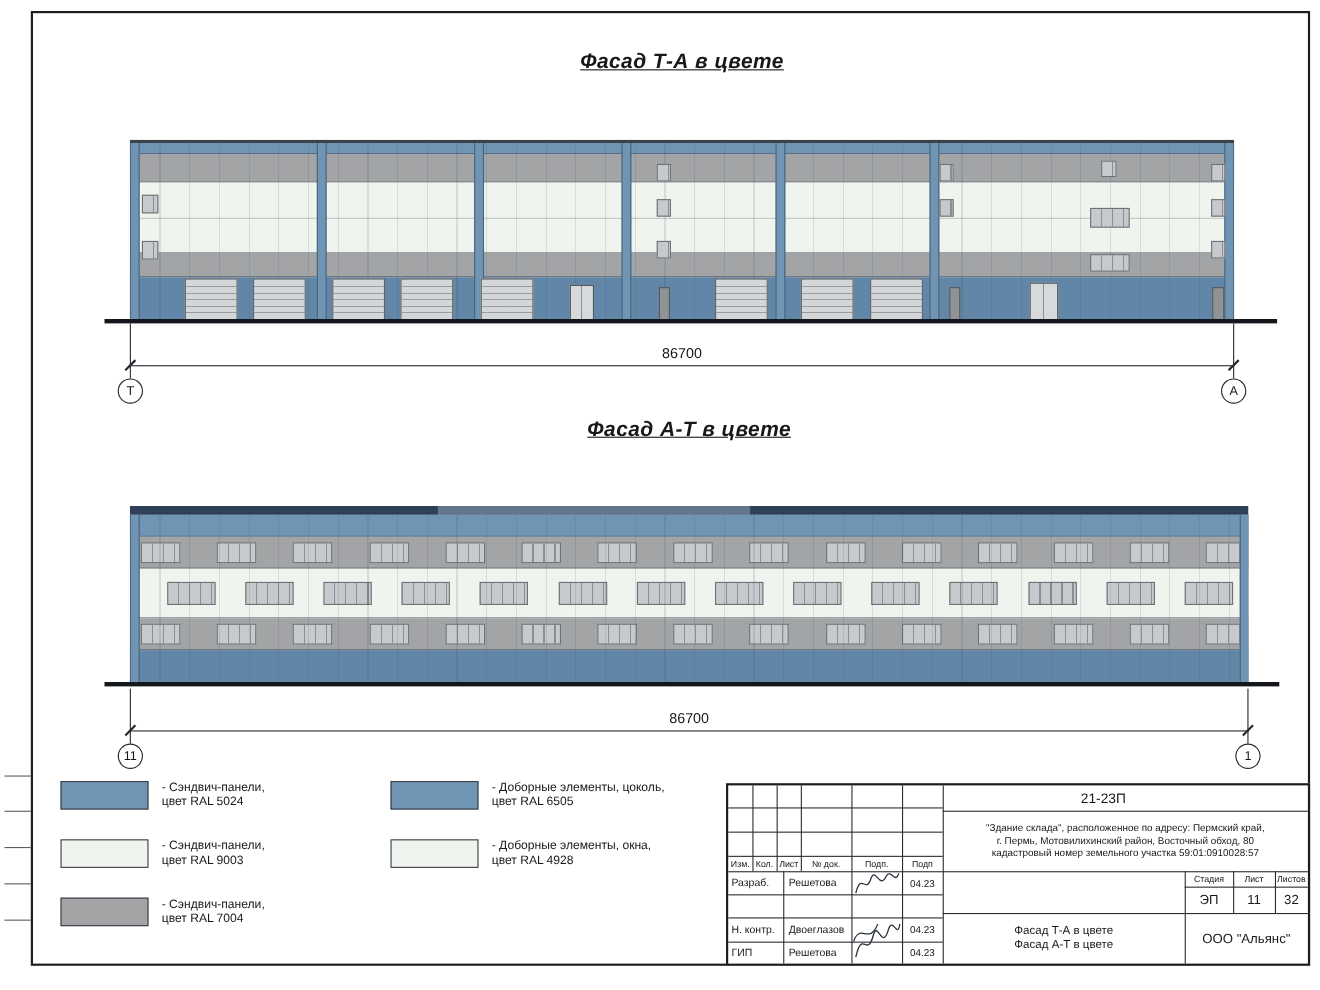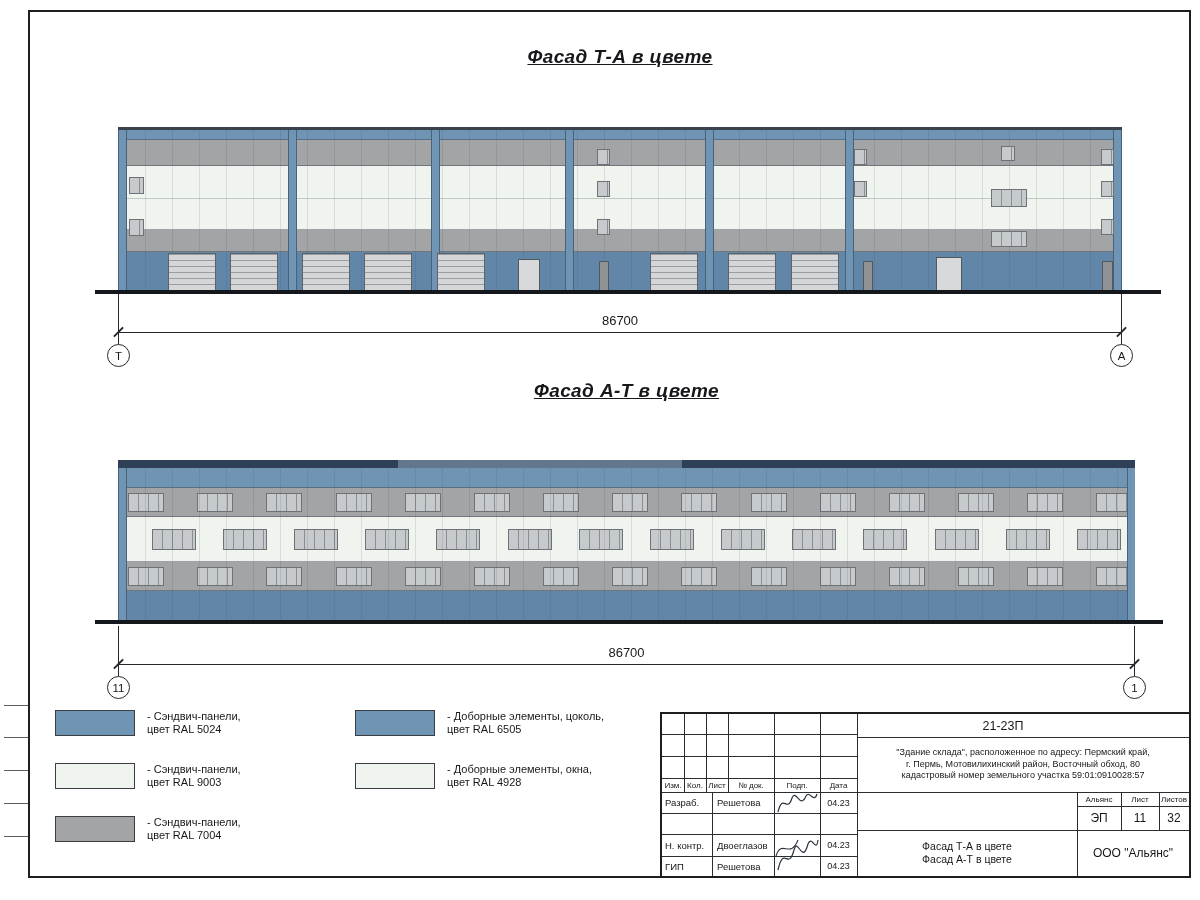--- a/index.html
+++ b/index.html
@@ -234,21 +234,21 @@
     <div class="tb-text" style="left:195px;top:0;width:292px;height:23px;font-size:12.5px;">21-23П</div>
     <div class="tb-text pre" style="left:197px;top:24px;width:328px;height:53px;font-size:9px;line-height:11.5px;">"Здание склада", расположенное по адресу: Пермский край,
 г. Пермь, Мотовилихинский район, Восточный обход, 80
 кадастровый номер земельного участка 59:01:0910028:57</div>
 
     <div class="tb-text" style="left:0;top:64px;width:22px;height:14px;font-size:8px;">Изм.</div>
     <div class="tb-text" style="left:22px;top:64px;width:22px;height:14px;font-size:8px;">Кол.</div>
     <div class="tb-text" style="left:44px;top:64px;width:22px;height:14px;font-size:8px;">Лист</div>
     <div class="tb-text" style="left:66px;top:64px;width:46px;height:14px;font-size:8px;">№ док.</div>
     <div class="tb-text" style="left:112px;top:64px;width:46px;height:14px;font-size:8px;">Подп.</div>
-    <div class="tb-text" style="left:158px;top:64px;width:37px;height:14px;font-size:8px;">Дата</div>
+    <div class="tb-text" style="left:158px;top:64px;width:37px;height:14px;font-size:8px;">Подп</div>
 
     <div class="tb-text tb-left" style="left:0;top:78px;width:50px;height:21px;font-size:9.5px;">Разраб.</div>
     <div class="tb-text tb-left" style="left:52px;top:78px;width:60px;height:21px;font-size:9.5px;">Решетова</div>
     <div class="tb-text" style="left:158px;top:78px;width:37px;height:21px;font-size:9px;">04.23</div>
 
     <div class="tb-text tb-left" style="left:0;top:120px;width:50px;height:22px;font-size:9.5px;text-align:right;">Н. контр.</div>
     <div class="tb-text tb-left" style="left:52px;top:120px;width:60px;height:22px;font-size:9.5px;">Двоеглазов</div>
     <div class="tb-text" style="left:158px;top:120px;width:37px;height:22px;font-size:9px;">04.23</div>
 
     <div class="tb-text tb-left" style="left:0;top:142px;width:50px;height:20px;font-size:9.5px;">ГИП</div>
@@ -259,21 +259,21 @@
         <path d="M4 26 C9 6 13 28 18 12 C22 2 26 24 32 10 C36 4 40 18 43 8" fill="none" stroke="#2b3340" stroke-width="1.2"></path>
       </svg>
     <svg class="sig" style="left:110px;top:112px;" width="48" height="50" viewBox="0 0 48 50">
         <path d="M6 44 C12 18 16 46 22 24 C26 10 30 40 36 18 C40 8 44 28 46 14" fill="none" stroke="#2b3340" stroke-width="1.2"></path>
         <path d="M4 30 C10 12 18 34 26 14" fill="none" stroke="#2b3340" stroke-width="1.1"></path>
       </svg>
 
     <div class="tb-text pre" style="left:195px;top:116px;width:220px;height:46px;font-size:10.5px;line-height:13px;">Фасад Т-А в цвете
 Фасад А-Т в цвете</div>
 
-    <div class="tb-text" style="left:415px;top:78px;width:44px;height:14px;font-size:8px;">Альянс</div>
+    <div class="tb-text" style="left:415px;top:78px;width:44px;height:14px;font-size:8px;">Стадия</div>
     <div class="tb-text" style="left:459px;top:78px;width:38px;height:14px;font-size:8px;">Лист</div>
     <div class="tb-text" style="left:497px;top:78px;width:30px;height:14px;font-size:8px;overflow:hidden;">Листов</div>
     <div class="tb-text" style="left:415px;top:92px;width:44px;height:24px;font-size:12px;">ЭП</div>
     <div class="tb-text" style="left:459px;top:92px;width:38px;height:24px;font-size:12px;">11</div>
     <div class="tb-text" style="left:497px;top:92px;width:30px;height:24px;font-size:12px;">32</div>
     <div class="tb-text" style="left:415px;top:116px;width:112px;height:46px;font-size:12px;">ООО "Альянс"</div>
   </div>
 
   <div class="edge-mark" style="left:4px;top:705px;width:24px;"></div>
   <div class="edge-mark" style="left:4px;top:737px;width:24px;"></div>

